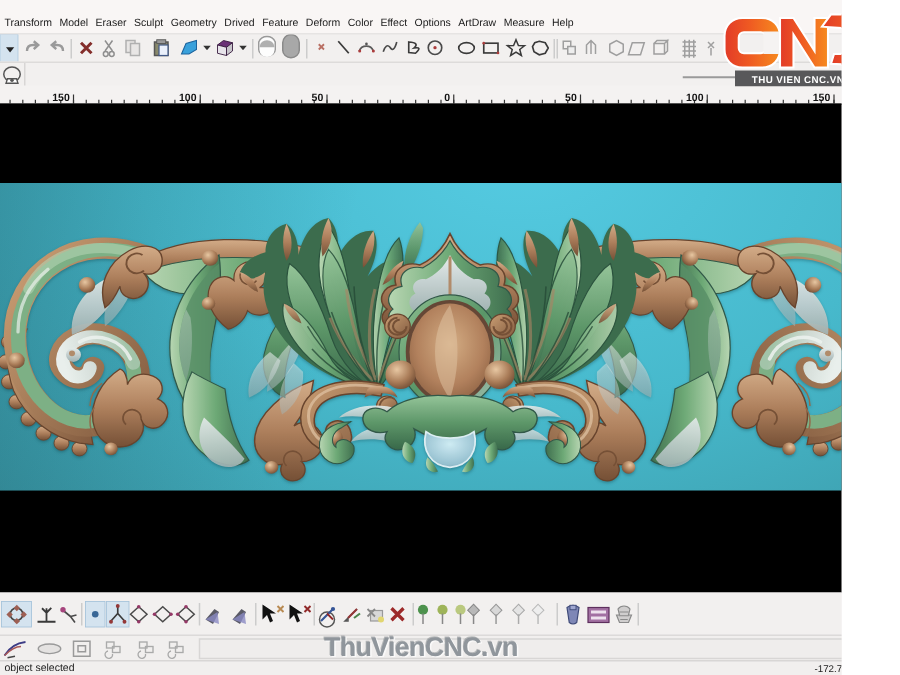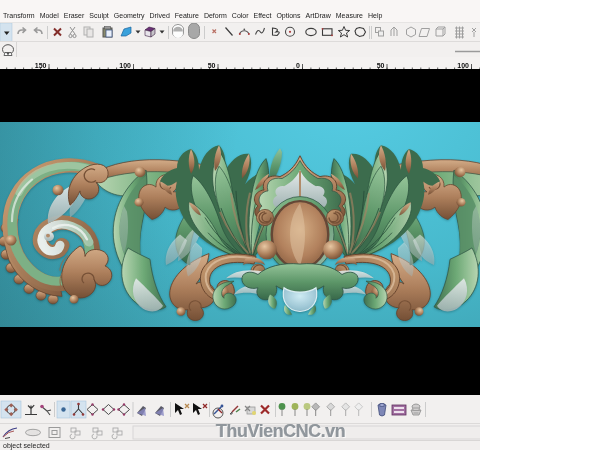--- a/index.html
+++ b/index.html
@@ -1,17 +1,17 @@
 <!DOCTYPE html>
 <html><head>
 <meta charset="utf-8">
 <style>
   html,body{margin:0;padding:0;}
   body{width:600px;height:450px;overflow:hidden;font-family:"Liberation Sans",sans-serif;}
-  #app{position:relative;width:480px;height:450px;background:#f1efee;overflow:hidden;}
+  #app{position:relative;width:561px;height:450px;background:#f1efee;overflow:hidden;}
   .abs{position:absolute;}
   #menubar{left:0;top:0;width:600px;height:22px;background:#f9f6f5;}
   #menuitems{left:3px;top:12px;font-size:7px;color:#1b1b1b;white-space:nowrap;}
   #menuitems span{margin-right:5px;}
   #tb1{left:0;top:22px;width:600px;height:19px;background:#f2f0ef;border-top:1px solid #e6e4e3;}
   #tb2{left:0;top:41px;width:600px;height:16px;background:#f2f0ef;border-top:1px solid #dddbda;}
   #ruler{left:0;top:57px;width:600px;height:12px;background:#f4f2f1;}
   #viewport{left:0;top:69px;width:600px;height:326px;background:#000;}
   #teal{left:0;top:53px;width:600px;height:205px;background:
     linear-gradient(100deg, rgba(10,50,60,0.20) 0%, rgba(10,50,60,0) 38%),

